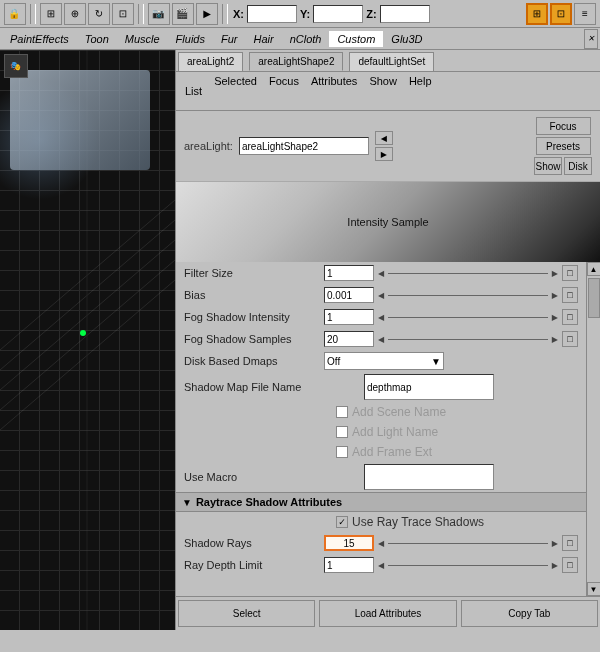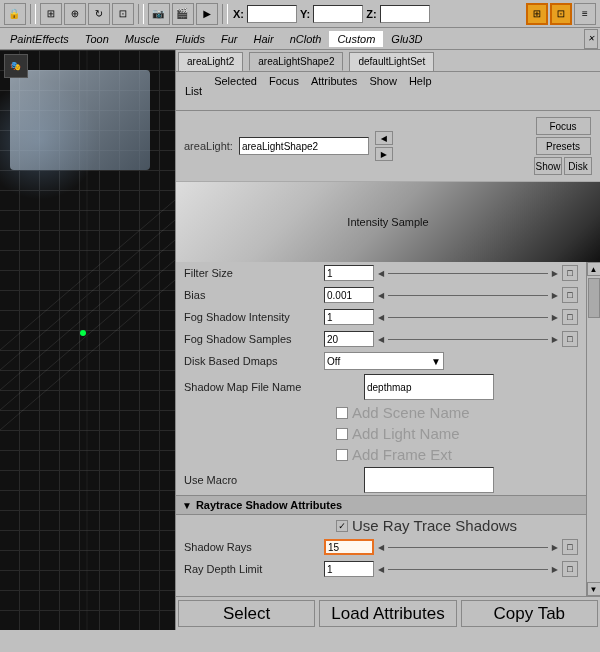--- a/index.html
+++ b/index.html
@@ -358,50 +358,51 @@
       display: flex;
       align-items: center;
       justify-content: center;
       font-size: 9px;
       cursor: pointer;
     }
     .attr-checkbox.checked {
       background: #c0c0c0;
     }
     .checkbox-label {
-      font-size: 15px;
+      font-size: 12px;
       color: #333;
     }
     .checkbox-label.disabled {
       color: #999;
     }
 
     
     .attr-input.highlighted {
       border: 2px solid #e87020;
       background: #fff8f0;
+      text-align: center;
     }
 
     
     .bottom-bar {
       height: 34px;
       background: #c0c0c0;
       border-top: 1px solid #888;
       display: flex;
       align-items: stretch;
     }
     .bottom-btn {
       flex: 1;
       background: #c0c0c0;
       border: 1px solid #888;
       display: flex;
       align-items: center;
       justify-content: center;
       cursor: pointer;
-      font-size: 17px;
+      font-size: 10px;
       margin: 3px 2px;
     }
 
     
     .right-scrollbar {
       width: 14px;
       background: #c0c0c0;
       border-left: 1px solid #888;
       display: flex;
       flex-direction: column;

